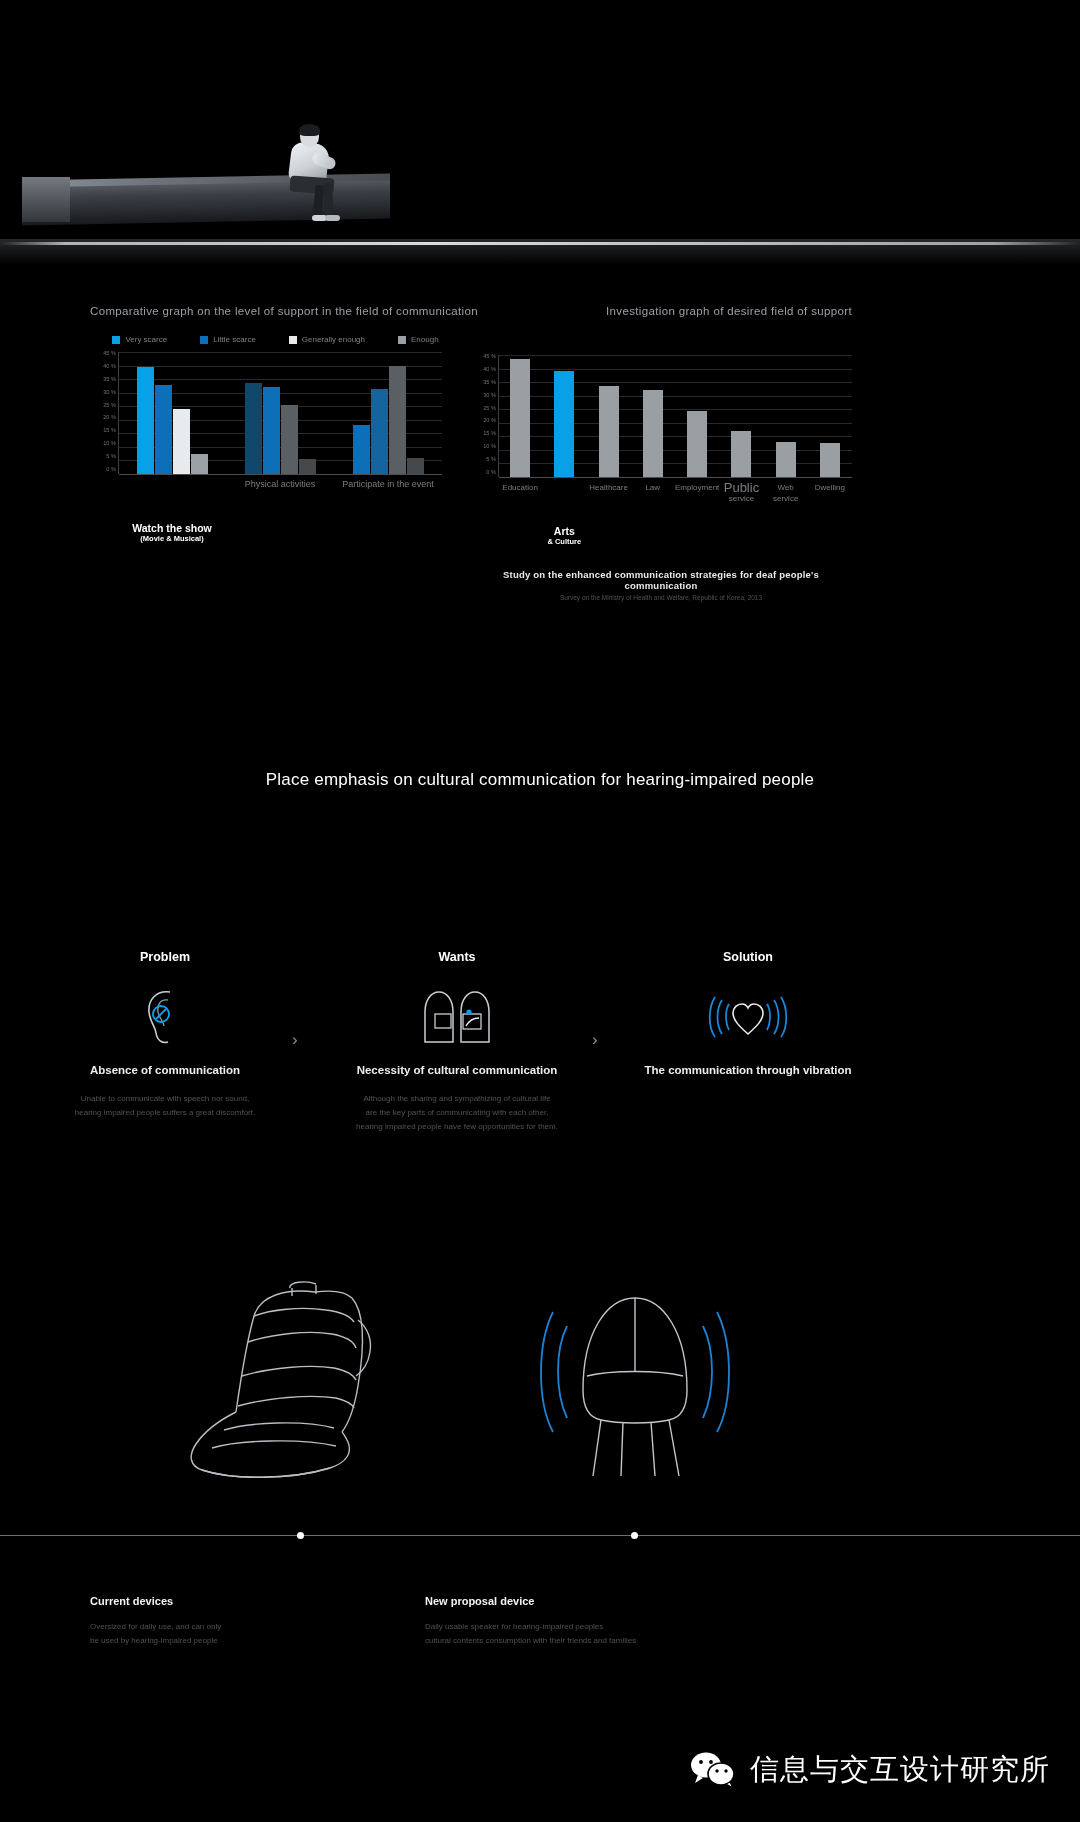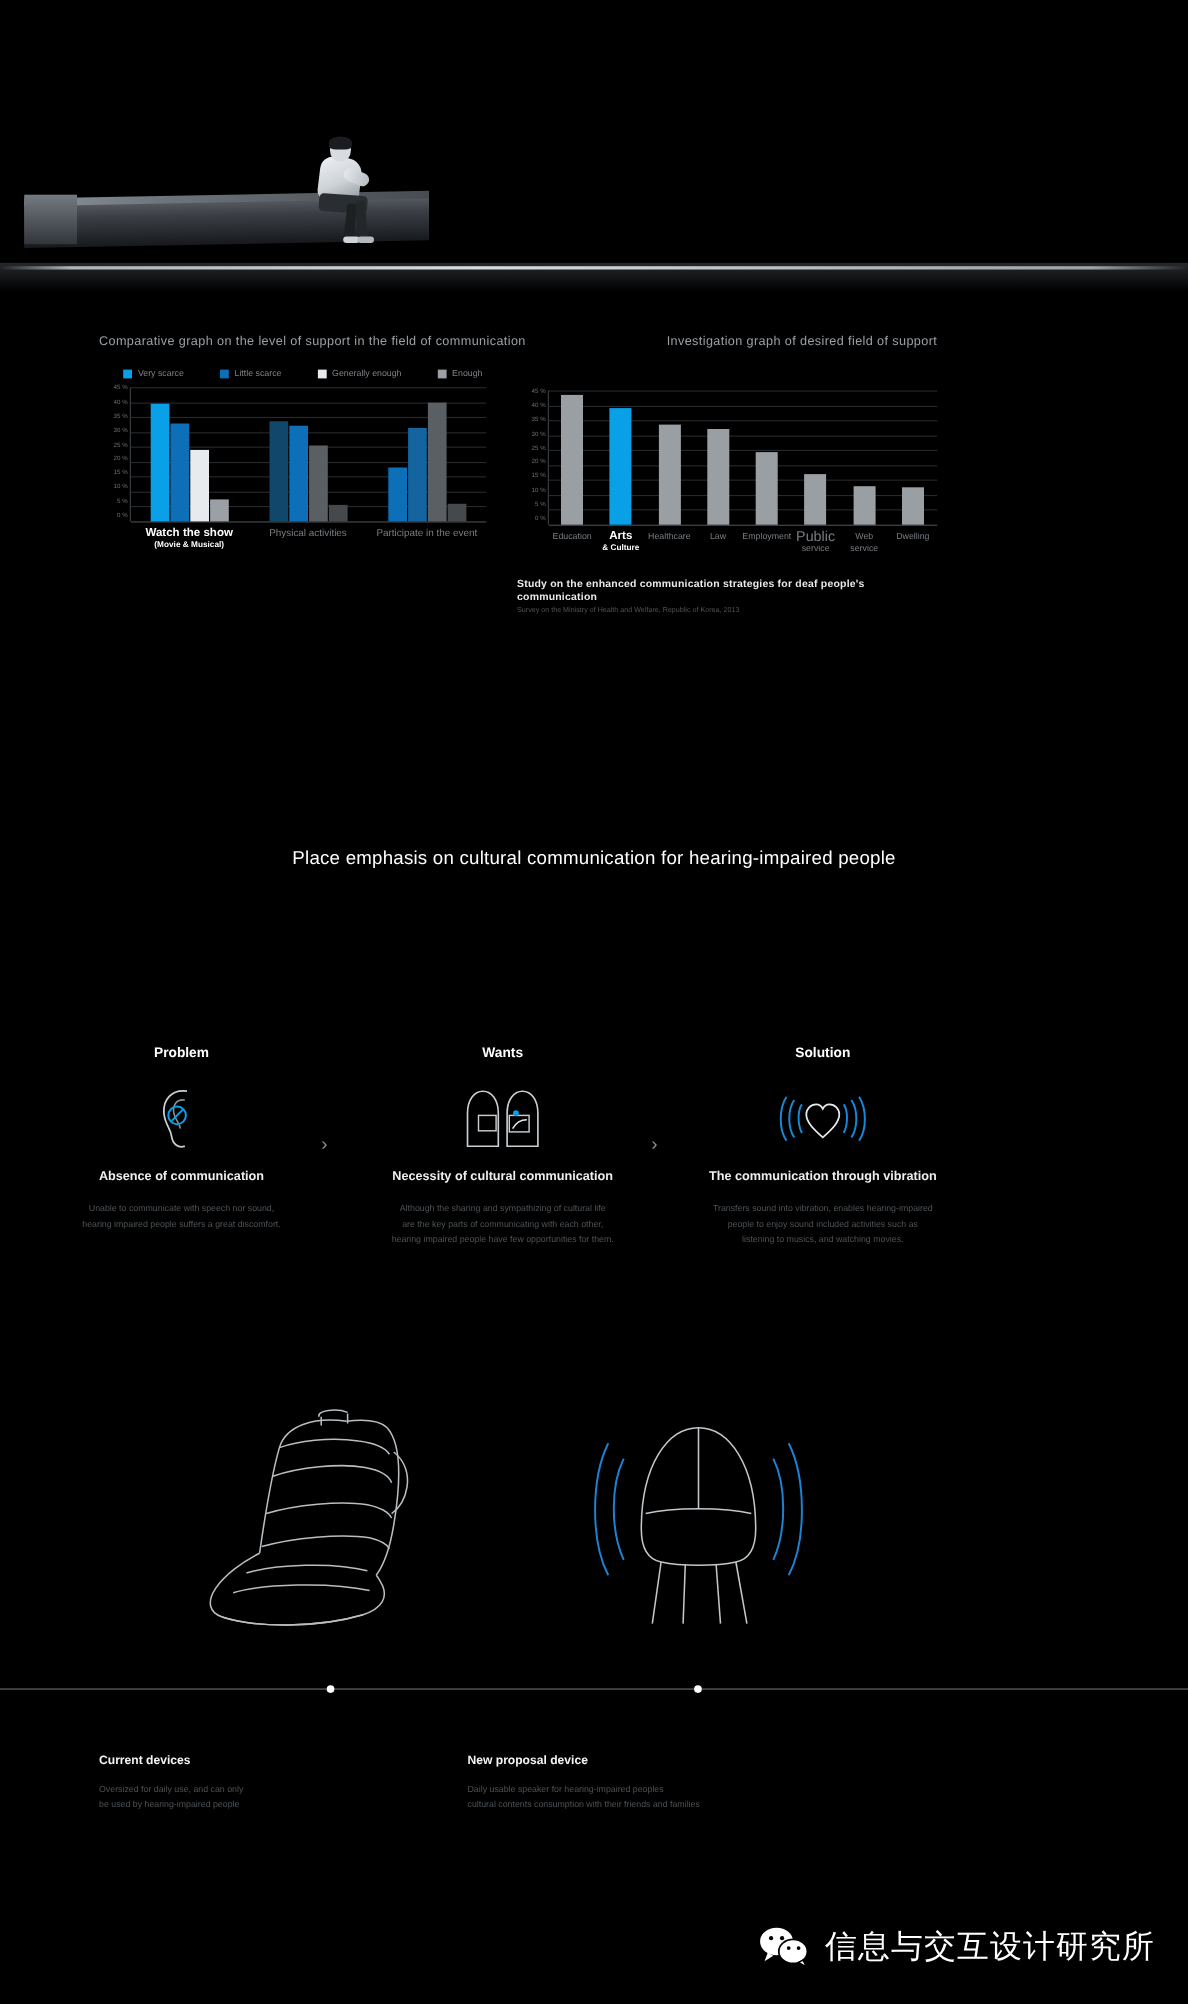--- a/index.html
+++ b/index.html
@@ -84,25 +84,25 @@
   .gridline { position:absolute; left:0; right:0; height:1px; background:#26292c; }
   .gridline.base { background:#4a4e52; }
 
   .bars { position:absolute; left:28px; right:0; top:0; bottom:0; display:flex; align-items:flex-end; }
   .group { flex:1; display:flex; align-items:flex-end; justify-content:center; gap:1px; height:100%; }
   .bar { width:17px; }
 
   .xaxis { position:relative; margin-left:28px; margin-top:5px; display:flex; }
   .xcat { flex:1; text-align:center; }
   .xcat .l1 { font-size:9px; color:#787d82; line-height:11px; }
-  .xcat.hl .l1 { font-size:10.5px; color:#ffffff; font-weight:bold; }
+  .xcat.hl .l1 { font-size:10.5px; color:#ffffff; font-weight:bold;margin-top:44px; }
   .xcat .l2 { font-size:7.5px; color:#787d82; line-height:10px; }
   .xcat.hl .l2 { color:#ffffff; font-weight:bold; font-size:7.5px;}
 
-  .chart-caption { margin-top:22px; text-align:left; }
+  .chart-caption { margin-top:22px; text-align:center; }
   .cap-main { font-size:9.5px; color:#e8eaec; font-weight:bold; letter-spacing:.2px; }
   .cap-sub { font-size:6.5px; color:#4f5357; margin-top:3px; }
 
   
   .headline {
     position:absolute; top:770px; left:0; width:1080px; text-align:center;
     font-size:17px; color:#ffffff; letter-spacing:.2px;
   }
 
   
@@ -388,23 +388,20 @@
         <path d="M45 42 C36 34 30 28 30 21 C30 16 34 12 39 12 C42 12 44 14 45 16 C46 14 48 12 51 12 C56 12 60 16 60 21 C60 28 54 34 45 42 Z" fill="none" stroke="#e6eaec" stroke-width="1.6"></path>
         <path d="M26 12 C22 18 22 30 26 38" fill="none" stroke="#1787d8" stroke-width="1.8"></path>
         <path d="M19 8 C13 17 13 33 19 42" fill="none" stroke="#1787d8" stroke-width="1.8"></path>
         <path d="M12 5 C5 16 5 35 12 45" fill="none" stroke="#1787d8" stroke-width="1.8"></path>
         <path d="M64 12 C68 18 68 30 64 38" fill="none" stroke="#1787d8" stroke-width="1.8"></path>
         <path d="M71 8 C77 17 77 33 71 42" fill="none" stroke="#1787d8" stroke-width="1.8"></path>
         <path d="M78 5 C85 16 85 35 78 45" fill="none" stroke="#1787d8" stroke-width="1.8"></path>
       </svg>
     </div>
     <div class="pws-head">The communication through vibration</div>
-    <div class="pws-body" style="white-space:pre-line">Transfers sound into vibration, enables hearing-impaired
-people to enjoy sound included activities such as
-listening to musics, and watching movies.</div>
   </div>
 </div>
 
 <div class="devices">
   <div class="dev d1">
     <svg width="360" height="220" viewBox="0 0 360 220">
       <g fill="none" stroke="#b9bec2" stroke-width="1.4">
         <path d="M195 12 C165 8 140 16 134 36 C126 64 120 104 116 132"></path>
         <path d="M232 18 C246 34 244 70 238 106 C234 130 228 144 222 152"></path>
         <path d="M195 12 C212 10 226 12 232 18"></path>

